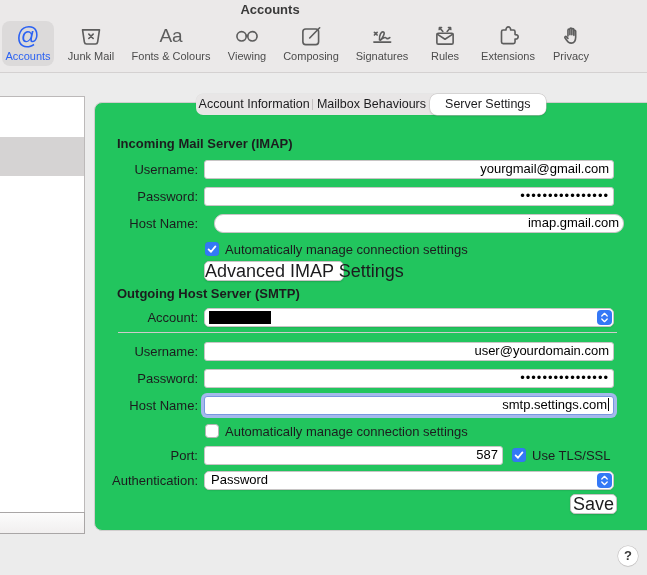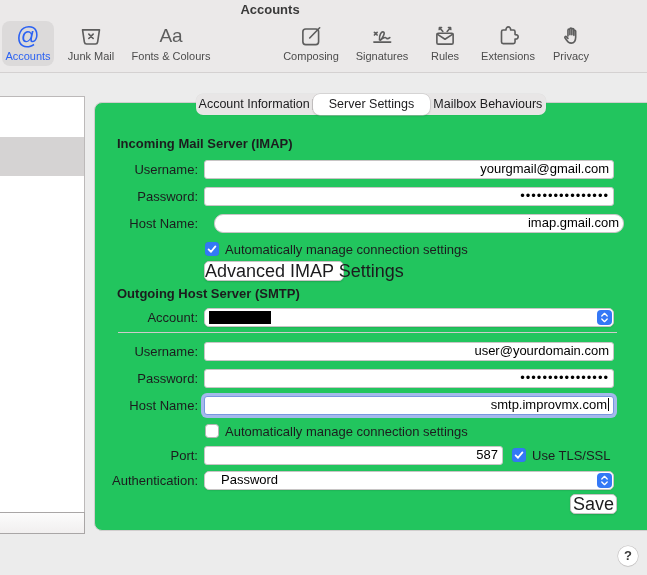--- a/index.html
+++ b/index.html
@@ -29,21 +29,21 @@
   .tab.selected{background:#ffffff;border-radius:7px;box-shadow:0 0 0 0.5px #c6c3c3,0 1px 2px rgba(0,0,0,0.18);}
   .tab-sep{width:1px;height:11px;background:#c4c1c1;}
 
   
   .panel{position:absolute;left:94px;top:102px;width:636px;height:429px;background:#22c55e;border:1px solid #d1cece;border-radius:8px;box-sizing:border-box;}
   .sec{position:absolute;left:22px;font-size:13px;font-weight:bold;color:#1c1c1e;white-space:nowrap;}
   .flabel{position:absolute;left:0;width:103px;text-align:right;font-size:13px;color:#1c1c1e;line-height:19px;white-space:nowrap;}
   .tfield{position:absolute;height:19px;background:#fff;border:1px solid #c8c5c5;border-radius:3px;box-sizing:border-box;font-size:13px;line-height:16px;padding:0 4px;color:#000;white-space:nowrap;overflow:hidden;text-align:right;}
   .tfield.focused{border:1px solid #7897e0;box-shadow:0 0 0 3px #a5b9ec;}
   .caret{display:inline-block;width:1px;height:13px;background:#000;vertical-align:-2px;margin-left:1px;}
-  .popup{position:absolute;height:19px;background:#fff;border:1px solid #c8c5c5;border-radius:5px;box-sizing:border-box;font-size:13px;line-height:16px;padding:0 16px;color:#000;box-shadow:0 0.5px 1px rgba(0,0,0,0.08);}
+  .popup{position:absolute;height:19px;background:#fff;border:1px solid #c8c5c5;border-radius:5px;box-sizing:border-box;font-size:13px;line-height:16px;padding:0 6px;color:#000;box-shadow:0 0.5px 1px rgba(0,0,0,0.08);}
   .stepper{position:absolute;right:1px;top:1px;width:15px;height:15px;background:#3478f6;border-radius:4px;display:flex;align-items:center;justify-content:center;}
   .stepper svg{stroke:#fff;fill:none;stroke-width:1.5;stroke-linecap:round;stroke-linejoin:round;}
   .redact{position:absolute;left:4px;top:2px;width:62px;height:13px;background:#000;}
   .cb{position:absolute;width:14px;height:14px;border-radius:3.5px;box-sizing:border-box;}
   .cb.checked{background:#3478f6;box-shadow:inset 0 0 1px rgba(0,0,0,0.1);}
   .cb.unchecked{background:#fff;border:1px solid #b6b3b3;}
   .cb svg{position:absolute;left:1px;top:1px;stroke:#fff;fill:none;stroke-width:1.8;stroke-linecap:round;stroke-linejoin:round;}
   .cb-label{position:absolute;font-size:13px;color:#1c1c1e;line-height:15px;white-space:nowrap;}
   .btn{position:absolute;height:20px;background:#fff;border:1px solid #c8c5c5;border-radius:5px;font-size:18px;line-height:18px;text-align:center;box-shadow:0 0.5px 1.5px rgba(0,0,0,0.15);color:#1c1c1e;box-sizing:border-box;white-space:nowrap;cursor:default;}
   .divider{position:absolute;left:23px;width:499px;height:1px;background:#cecbcb;}
@@ -76,20 +76,30 @@
       <div class="tb-label">Junk Mail</div>
     </div>
 
     <div class="tb-item" style="left:122px;width:98px;">
       <div class="tb-icon">
           <span class="aa-glyph">Aa</span>
         </div>
       <div class="tb-label">Fonts &amp; Colours</div>
     </div>
 
+    <div class="tb-item" style="left:219px;width:56px;">
+      <div class="tb-icon">
+        <svg width="26" height="26" viewBox="0 0 24 24">
+            <circle cx="7" cy="12.3" r="4.3"></circle>
+            <circle cx="17" cy="12.3" r="4.3"></circle>
+            <path d="M11.3 11.9 q0.7 -1 1.4 0"></path>
+          </svg>
+      </div>
+      <div class="tb-label">Viewing</div>
+    </div>
 
     <div class="tb-item" style="left:275px;width:72px;">
       <div class="tb-icon">
         <svg width="26" height="26" viewBox="0 0 24 24">
             <rect x="4.5" y="5.5" width="14.5" height="14.5" rx="2.6"></rect>
             <path d="M10.8 13.8 L20 4.4"></path>
           </svg>
       </div>
       <div class="tb-label">Composing</div>
     </div>
@@ -137,22 +147,22 @@
   </div>
 
   <div class="sidebar">
     <div class="sidebar-selected"></div>
   </div>
   <div class="sidebar-footer"></div>
 
   <div class="tabs">
     <div class="tab">Account Information</div>
     <div class="tab-sep"></div>
+    <div class="tab">Mailbox Behaviours</div>
     <div class="tab selected">Server Settings</div>
-    <div class="tab">Mailbox Behaviours</div>
   </div>
 
   <div class="panel">
 
     <div class="sec" style="top:33px;">Incoming Mail Server (IMAP)</div>
 
     <div class="flabel" style="top:57px;">Username:</div>
     <div class="tfield" style="left:109px;top:57px;width:410px;"><span>yourgmail@gmail.com</span></div>
 
     <div class="flabel" style="top:84px;">Password:</div>
@@ -185,21 +195,21 @@
 
     <div class="divider" style="top:229px;"></div>
 
     <div class="flabel" style="top:239px;">Username:</div>
     <div class="tfield" style="left:109px;top:239px;width:410px;"><span>user@yourdomain.com</span></div>
 
     <div class="flabel" style="top:266px;">Password:</div>
     <div class="tfield" style="left:109px;top:266px;width:410px;"><span class="dots">••••••••••••••••</span></div>
 
     <div class="flabel" style="top:293px;">Host Name:</div>
-    <div class="tfield focused" style="left:109px;top:293px;width:410px;"><span>smtp.improvmx.com</span><span class="caret"></span></div>
+    <div class="tfield focused" style="left:109px;top:293px;width:410px;"><span>smtp.settings.com</span><span class="caret"></span></div>
 
     <div class="cb unchecked" style="left:110px;top:321px;"></div>
     <div class="cb-label" style="left:130px;top:321px;">Automatically manage connection settings</div>
 
     <div class="flabel" style="top:343px;">Port:</div>
     <div class="tfield" style="left:109px;top:343px;width:299px;"><span>587</span></div>
     <div class="cb checked" style="left:417px;top:345px;">
       <svg width="12" height="12" viewBox="0 0 12 12">
           <polyline points="2.6,6.4 5,8.8 9.4,3.4"></polyline>
         </svg>

